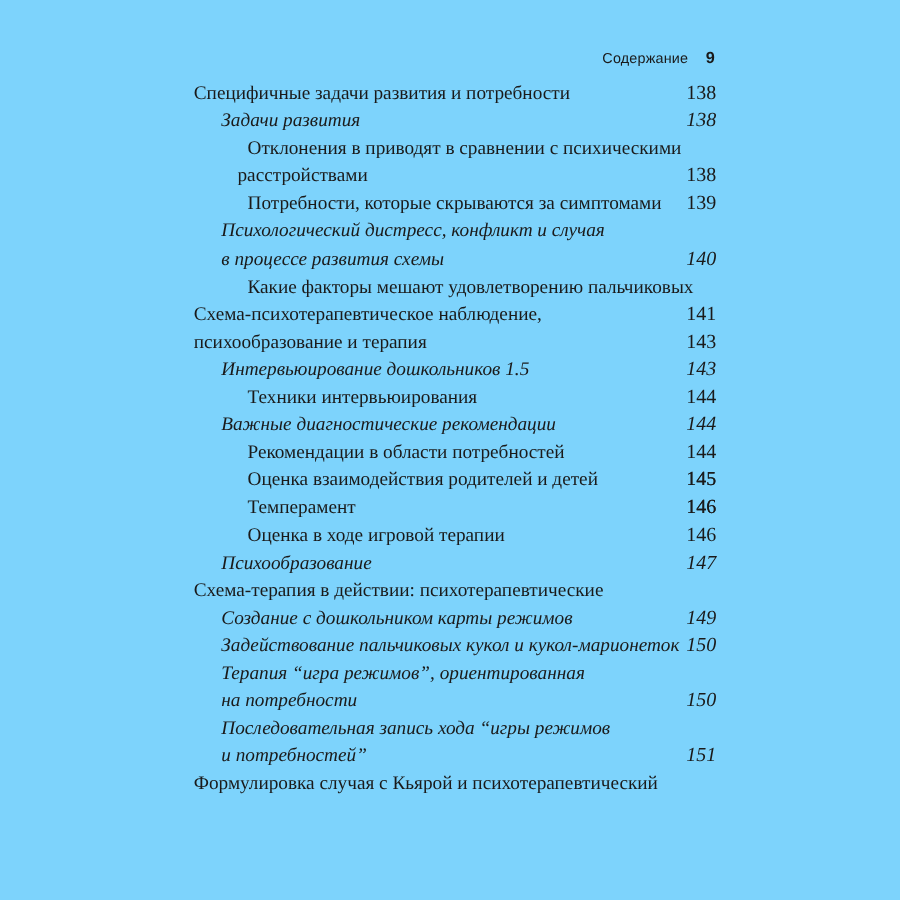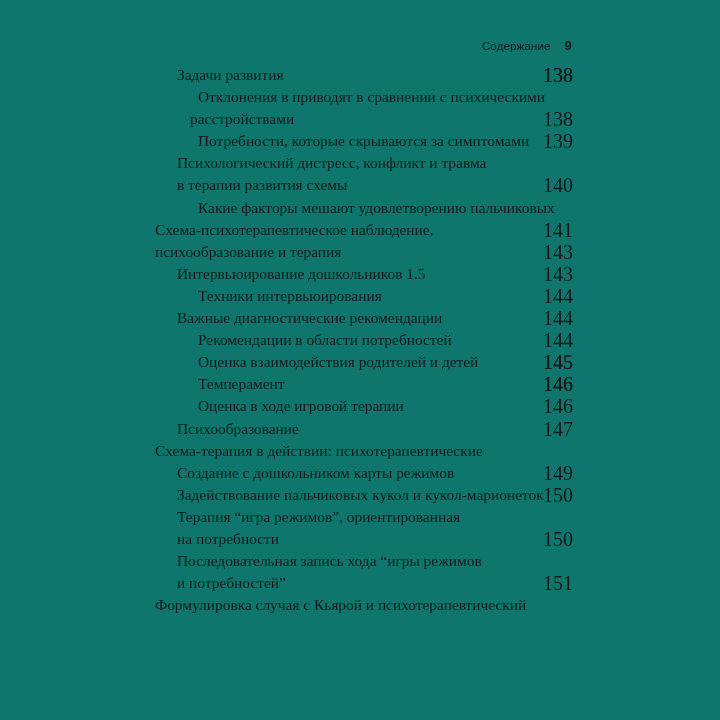--- a/index.html
+++ b/index.html
@@ -13,21 +13,21 @@
     background: #ffffff;
     font-family: "Liberation Serif", "DejaVu Serif", serif;
     color: #1a1a1a;
     overflow: hidden;
   }
 
   .page {
     position: relative;
     width: 720px;
     height: 720px;
-    background: #0f766e;
+    background: #7dd3fc;
   }
 
   
   .running-head {
     position: absolute;
     top: 38px;
     right: 148px;
     display: flex;
     align-items: baseline;
     gap: 14px;
@@ -63,70 +63,70 @@
     position: relative;
     display: block;
     font-size: 15.4px;
     line-height: 22.1px;
     white-space: nowrap;
     color: #1a1a1a;
   }
 
   
   .lvl-0 { padding-left: 0px; }
-  .lvl-1 { padding-left: 22px; }
+  .lvl-1 { padding-left: 22px; font-style: italic; }
   .lvl-2 { padding-left: 43px; }
 
   
   .cont.lvl-0 { padding-left: 0px; }
   .cont.lvl-1 { padding-left: 22px; }
   .cont.lvl-2 { padding-left: 35px; }
 
   .toc-title {
     display: inline;
   }
 
   .toc-page {
     position: absolute;
     right: 0;
     top: 0;
     width: 34px;
     text-align: right;
-    font-size: 20px;
+    font-size: 16px;
     line-height: 22.1px;
     color: #1a1a1a;
   }
 </style>
 </head>
 <body>
 
 <div class="page">
 
   <div class="running-head">
     <span class="head-title">Содержание</span>
     <span class="folio">9</span>
   </div>
 
   <div class="toc" id="toc-root">
       <div class="toc-entry">
-        <div class="toc-line lvl-0"><span class="toc-page">138</span></div>
+        <div class="toc-line lvl-0"><span class="toc-title">Специфичные задачи развития и потребности</span><span class="toc-page">138</span></div>
       </div>
       <div class="toc-entry">
         <div class="toc-line lvl-1"><span class="toc-title">Задачи развития</span><span class="toc-page">138</span></div>
       </div>
       <div class="toc-entry">
         <div class="toc-line lvl-2"><span class="toc-title">Отклонения в приводят в сравнении с психическими</span></div>
         <div class="toc-line lvl-2 cont"><span class="toc-title">расстройствами</span><span class="toc-page">138</span></div>
       </div>
       <div class="toc-entry">
         <div class="toc-line lvl-2"><span class="toc-title">Потребности, которые скрываются за симптомами</span><span class="toc-page">139</span></div>
       </div>
       <div class="toc-entry">
-        <div class="toc-line lvl-1"><span class="toc-title">Психологический дистресс, конфликт и травма</span></div>
-        <div class="toc-line lvl-1 cont"><span class="toc-title">в терапии развития схемы</span><span class="toc-page">140</span></div>
+        <div class="toc-line lvl-1"><span class="toc-title">Психологический дистресс, конфликт и случая</span></div>
+        <div class="toc-line lvl-1 cont"><span class="toc-title">в процессе развития схемы</span><span class="toc-page">140</span></div>
       </div>
       <div class="toc-entry">
         <div class="toc-line lvl-2"><span class="toc-title">Какие факторы мешают удовлетворению пальчиковых</span></div>
         <div class="toc-line lvl-2 cont"><span class="toc-page">141</span></div>
       </div>
       <div class="toc-entry">
         <div class="toc-line lvl-0"><span class="toc-title">Схема-психотерапевтическое наблюдение,</span></div>
         <div class="toc-line lvl-0 cont"><span class="toc-title">психообразование и терапия</span><span class="toc-page">143</span></div>
       </div>
       <div class="toc-entry">

